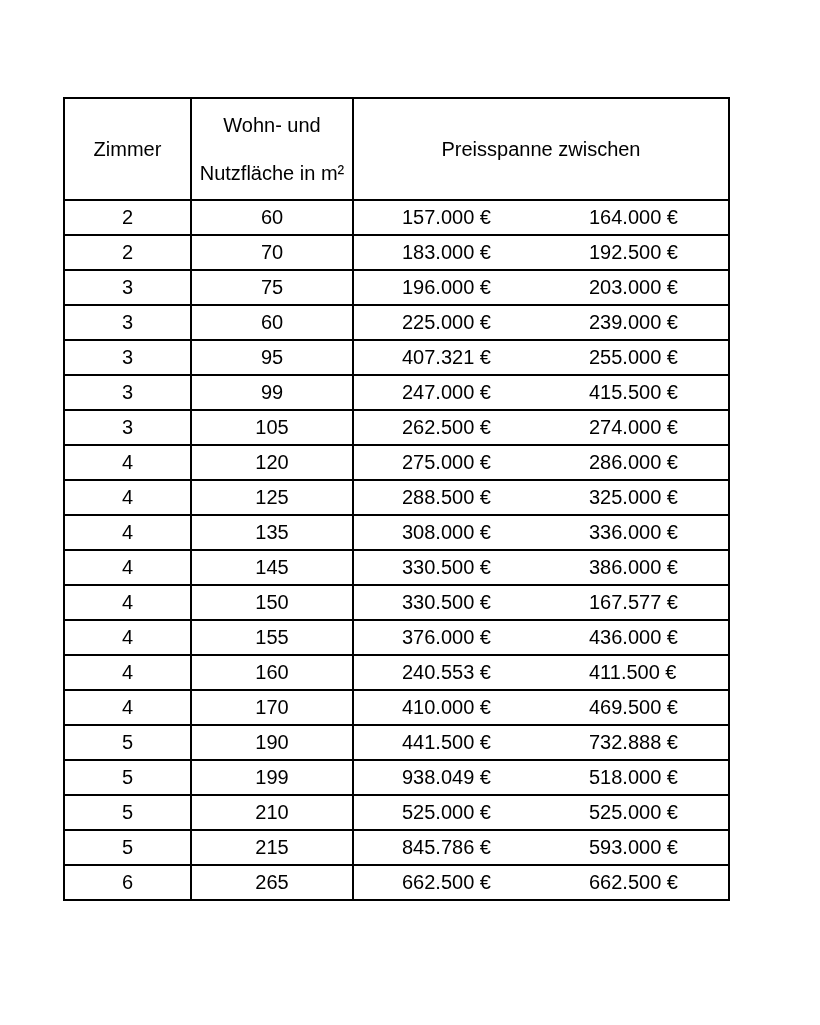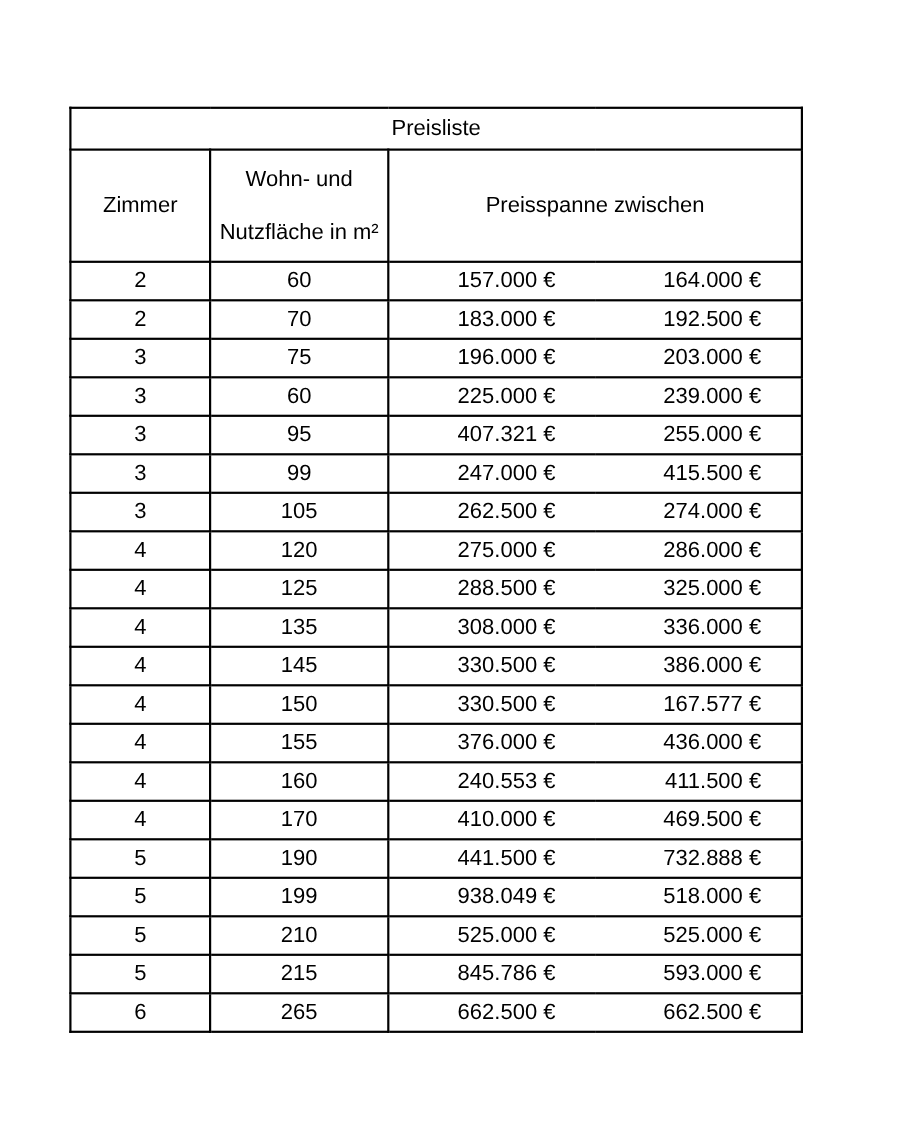--- a/index.html
+++ b/index.html
@@ -50,42 +50,40 @@
   }
   td.price-cell {
     padding: 0;
   }
   .price-wrap {
     display: flex;
     width: 100%;
   }
   .price {
     flex: 1 1 50%;
-    text-align: right;
+    text-align: left;
     padding-right: 36px;
     box-sizing: border-box;
     white-space: nowrap;
+    margin-left: 48px;
   }
 </style>
 </head>
 <body>
 
 <div class="page">
   <div class="sheet">
     <table class="pricelist">
       <colgroup>
         <col style="width:127px">
         <col style="width:162px">
         <col style="width:188px">
         <col style="width:188px">
       </colgroup>
       <thead>
-        <tr class="title-row">
-          <th class="title-cell" colspan="4">Preisliste</th>
-        </tr>
         <tr class="header-row">
           <th>Zimmer</th>
           <th>Wohn- und Nutzfläche in m²</th>
           <th colspan="2">Preisspanne zwischen</th>
         </tr>
       </thead>
       <tbody>
   <tr class="data-row">
     <td>2</td>
     <td>60</td>

